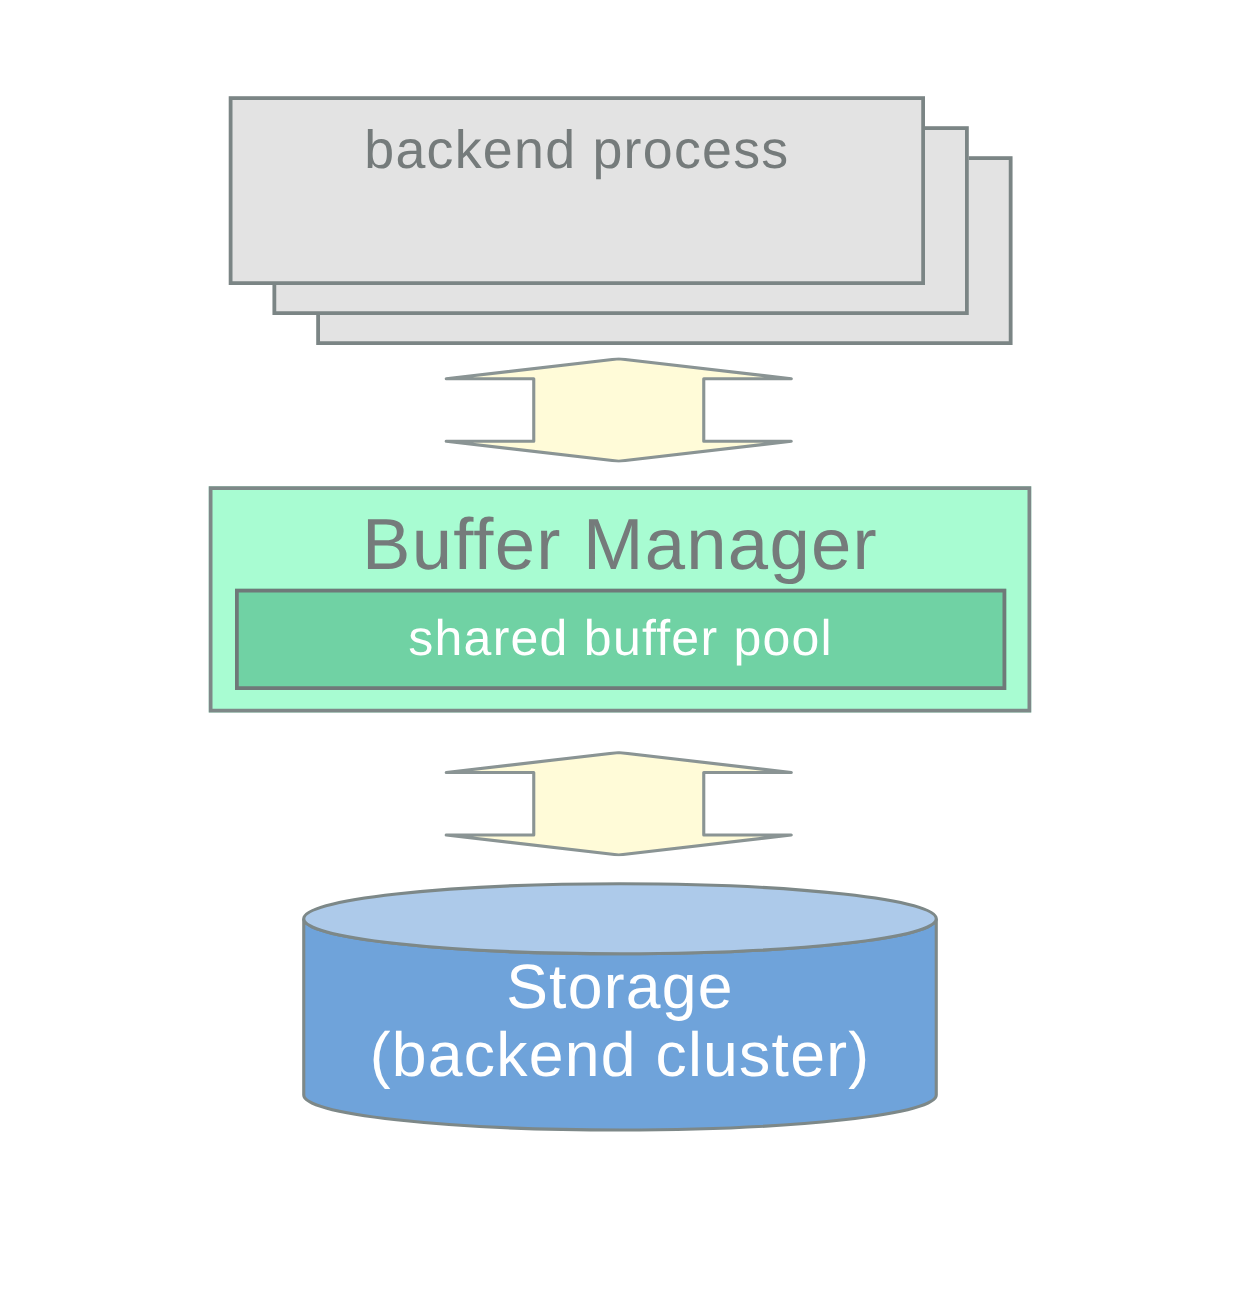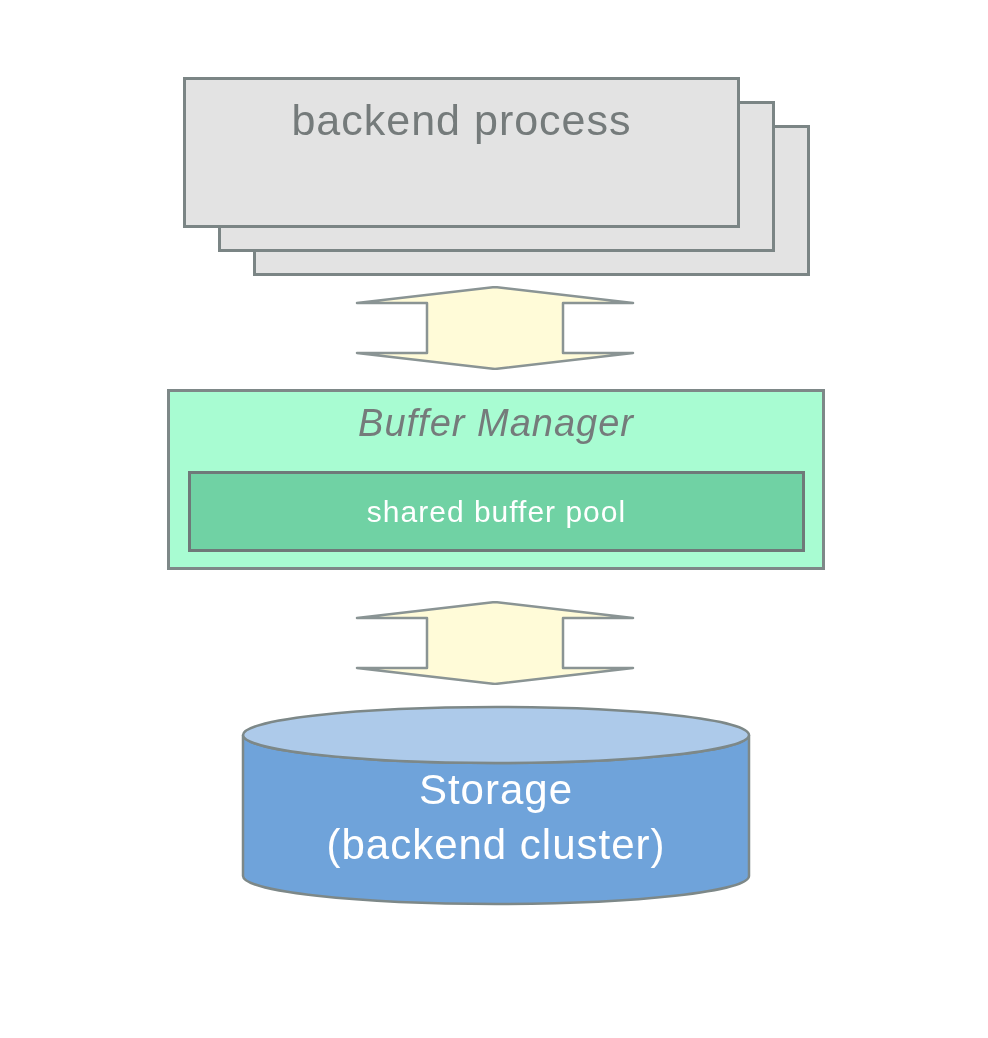--- a/index.html
+++ b/index.html
@@ -45,52 +45,51 @@
     position: absolute;
     left: 167px; top: 389px;
     width: 652px; height: 175px;
     background: #a8fcd2;
     border: 3px solid #7e8888;
   }
   .buffer-label {
     position: absolute;
     left: 0; right: 0; top: 10px;
     text-align: center;
-    font-size: 38px;
+    font-size: 58px;
     letter-spacing: 1px;
     color: #757b7b;
     white-space: nowrap;
-    font-style: italic;
   }
   .pool-box {
     position: absolute;
     left: 18px; top: 79px;
     width: 611px; height: 75px;
     background: #70d2a4;
     border: 3px solid #6f7979;
     display: flex;
     align-items: center;
     justify-content: center;
   }
   .pool-label {
-    font-size: 30px;
+    font-size: 40px;
     letter-spacing: 1px;
     color: #ffffff;
     white-space: nowrap;
   }
 
   
   .cyl-svg { position: absolute; left: 241px; top: 704px; width: 510px; height: 202px; }
   .cyl-stroke { stroke: #7d8888; stroke-width: 2.5; }
   .storage-text {
     position: absolute;
     left: 243px; top: 762px;
     width: 506px;
     text-align: center;
-    font-size: 42px;
+    font-size: 50px;
     line-height: 55px;
     letter-spacing: 1px;
     color: #ffffff;
     z-index: 5;
     white-space: nowrap;
   }
 </style>
 </head>
 <body>
 

